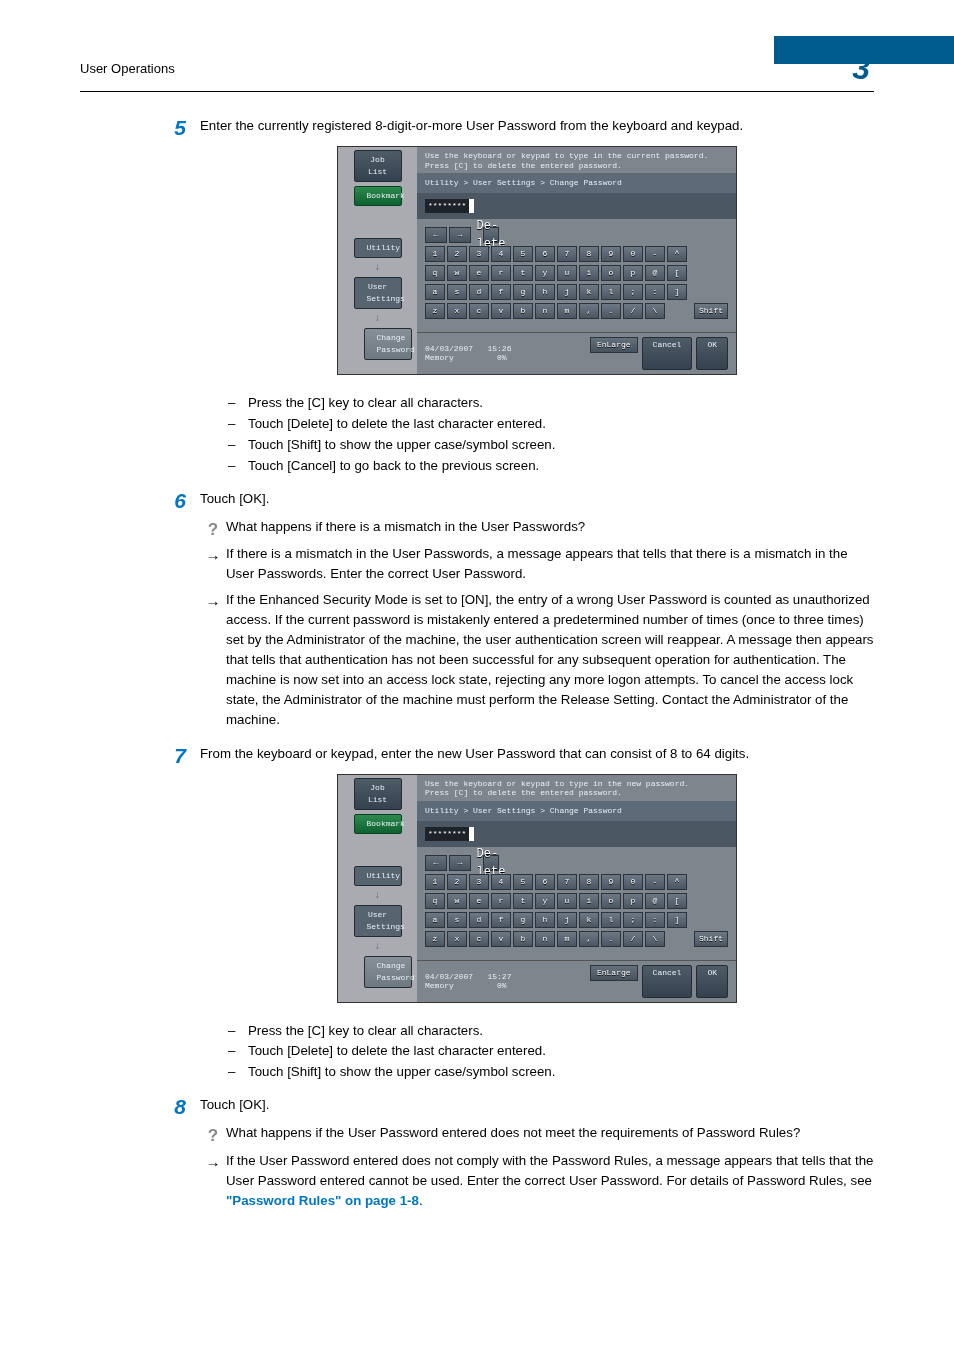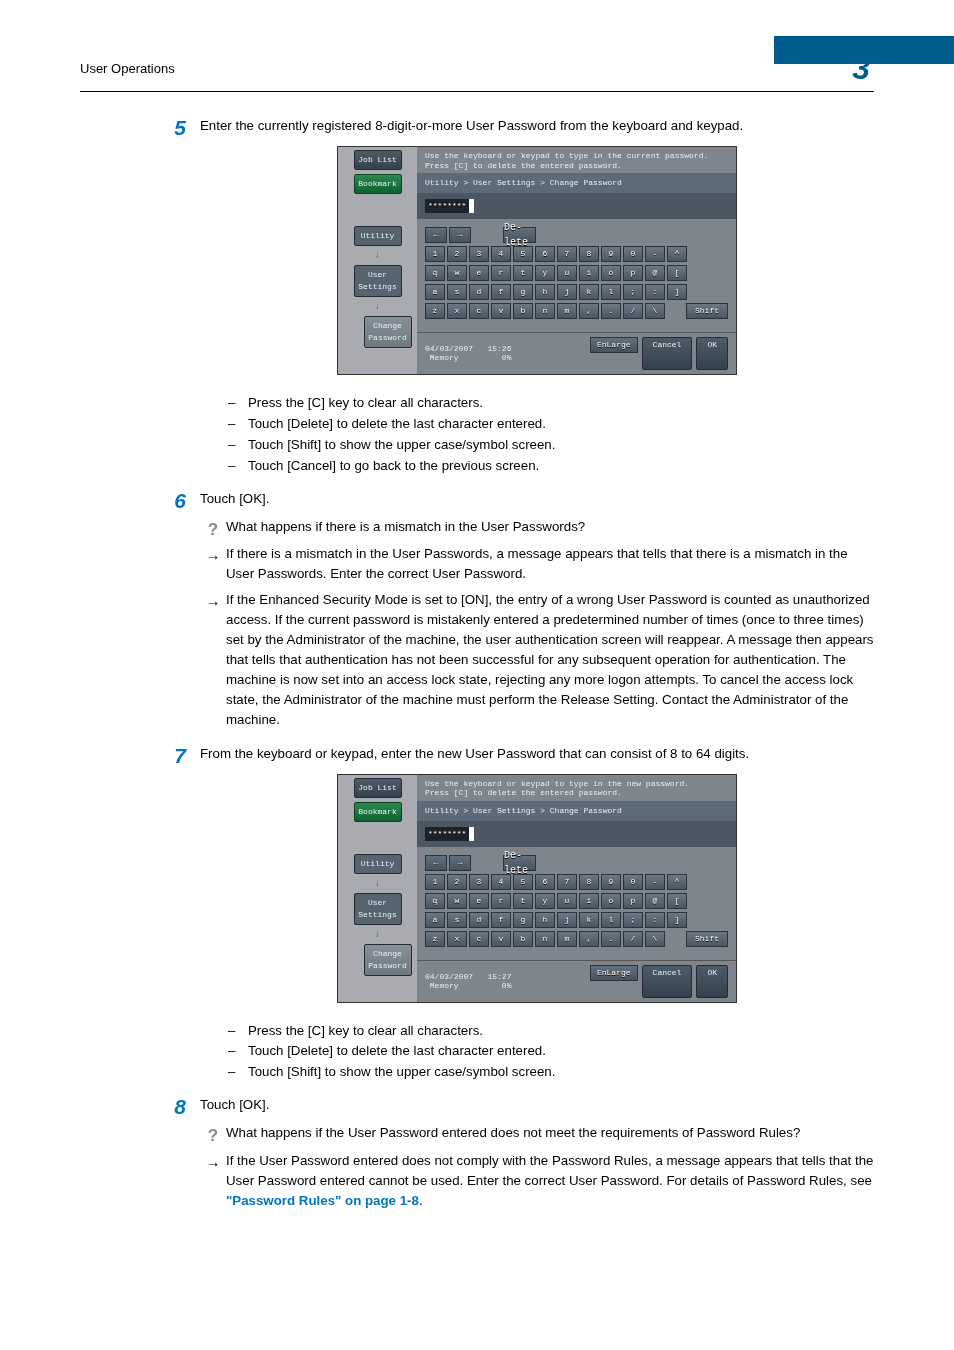--- a/index.html
+++ b/index.html
@@ -23,37 +23,37 @@
     .qa-icon { min-width: 26px; font-size: 17px; font-weight: bold; color: #888; text-align: center; }
     .arrow-icon { min-width: 26px; font-size: 15px; font-weight: bold; color: #000; text-align: center; }
     .qa-text { flex: 1; }
     .link { color: #0075c2; font-weight: bold; text-decoration: none; }
 
     
     .device-shot { width: 400px; margin: 10px auto 18px auto; font-family: "Courier New", monospace; font-size: 8px; color: #fff; border: 1px solid #333; }
     .ds-row { display: flex; }
     .ds-side { width: 79px; background: #a9abb0; display: flex; flex-direction: column; align-items: center; padding: 3px 4px; gap: 4px; }
     .ds-main { flex: 1; background: #7e858d; position: relative; }
-    .ds-btn { width: 48px; background: linear-gradient(#4e5c68,#34424f); border: 1px solid #232c34; text-align: center; padding: 3px 0; border-radius: 2px; color: #e7eff6; font-size: 8px; }
+    .ds-btn { width: 48px; background: linear-gradient(#4e5c68,#34424f); border: 1px solid #232c34; text-align: center; padding: 3px 12px; border-radius: 2px; color: #e7eff6; font-size: 8px; }
     .ds-btn.green { background: linear-gradient(#2c8a4e,#0e6130); border-color: #0b4321; }
     .ds-btn.sel { background: linear-gradient(#879099,#6e7881); margin-left: 20px; }
     .ds-btn.bread { background: #566470; }
     .ds-arrow { color: #566470; font-size: 10px; margin: -2px 0; }
     .ds-instr { padding: 4px 8px; color: #e7eff6; font-size: 8px; background: #7e858d; height: 26px; line-height: 1.2; }
     .ds-crumb { background: #5d6b78; padding: 4px 8px; font-size: 8px; color: #e7eff6; }
     .ds-inputbar { background: #4b5763; padding: 6px 8px; }
     .ds-input { display: inline-block; background: #1d2329; color: #fff; padding: 1px 3px; font-size: 8px; border-right: 5px solid #fff; }
     .ds-keys { padding: 8px 8px 10px 8px; }
     .ds-keyrow { display: flex; gap: 2px; margin-bottom: 3px; }
     .ds-navkey { width: 22px; height: 16px; background: linear-gradient(#64707b,#46525e); border: 1px solid #2b333c; display: flex; align-items: center; justify-content: center; text-shadow: 0 1px 0 #000; }
-    .ds-navkey.wide { width: 33px; font-size: 10px; margin-left: 20px; }
+    .ds-navkey.wide { width: 16px; font-size: 12px; }
     .ds-key { width: 20px; height: 16px; background: linear-gradient(#6c7883,#4b5662); border: 1px solid #2b333c; display: flex; align-items: center; justify-content: center; text-shadow: 0 1px 0 #000; }
-    .ds-shift { width: 42px; }
+    .ds-shift { width: 34px; }
     .ds-status { display: flex; align-items: center; justify-content: space-between; padding: 4px 8px; background: #7e858d; border-top: 1px solid #555; }
-    .ds-status-left { font-size: 8px; line-height: 1.15; color: #e7eff6; text-align: right; }
+    .ds-status-left { font-size: 8px; line-height: 1.15; color: #e7eff6; }
     .ds-status-right { display: flex; gap: 4px; }
     .ds-status-right .ds-navkey { padding: 0 6px; width: auto; margin-left: 8px; }
     .ds-status-right .ds-btn { width: auto; padding: 2px 10px; height: 33px; line-height: 10px; }
   </style>
 </head>
 <body>
 
 <div class="page-container">
 
   <div class="page-header">

